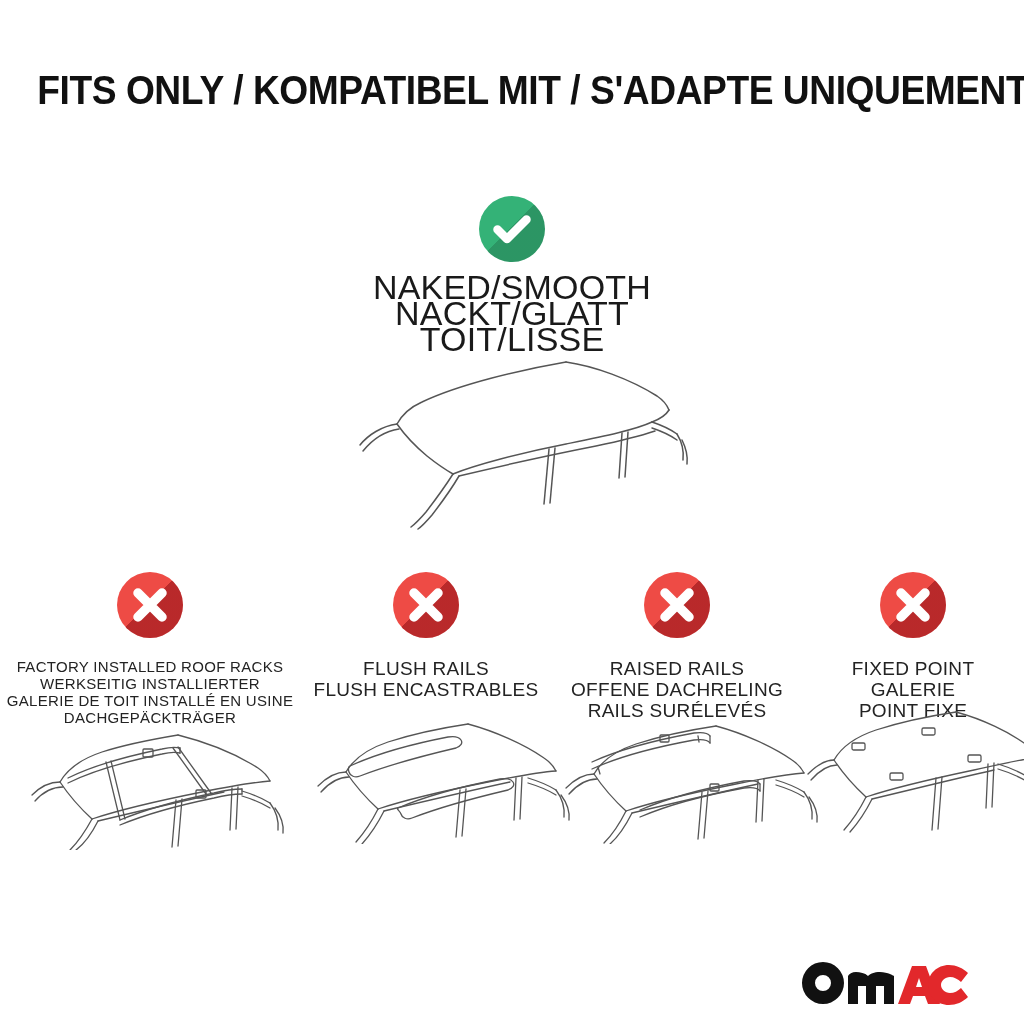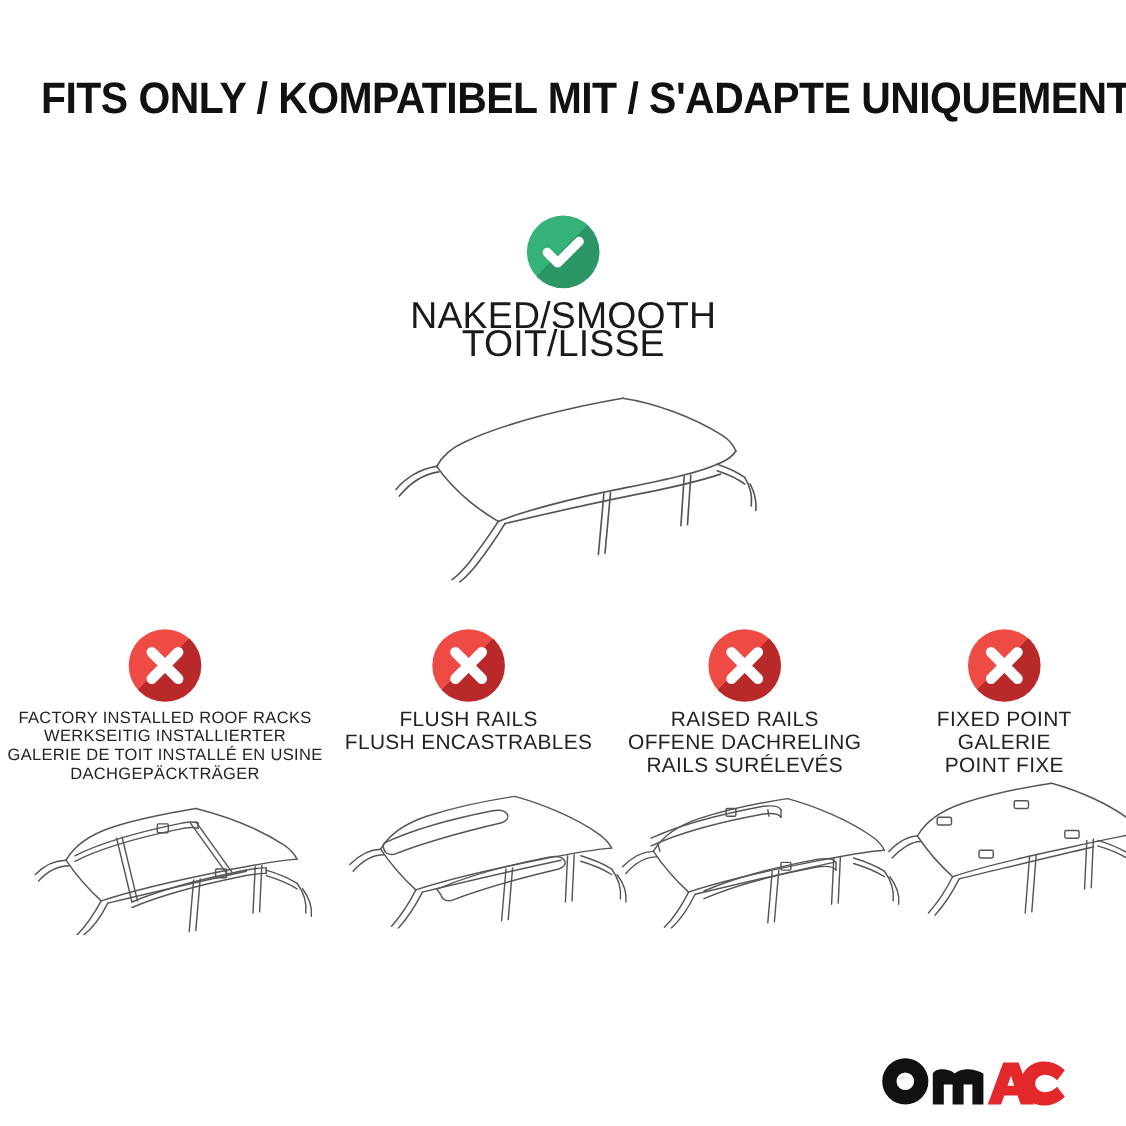--- a/index.html
+++ b/index.html
@@ -87,21 +87,21 @@
     align-items: flex-start;
   }
   .card { position: relative; }
   .card-1 { width: 300px; }
   .card-2 { width: 252px; }
   .card-3 { width: 250px; }
   .card-4 { width: 222px; }
 
   .card-badge-wrap { text-align: center; }
   .card-label {
-    margin-top: 6px;
+    margin-top: 20px;
     text-align: center;
     color: #232323;
     letter-spacing: 0.3px;
   }
   .card-1 .card-label { font-size: 15px; line-height: 17px; }
   .card-2 .card-label,
   .card-3 .card-label,
   .card-4 .card-label { font-size: 19px; line-height: 21px; }
   .card-label .ln { display: block; white-space: nowrap; }
 
@@ -135,20 +135,21 @@
 
     <div class="badge ok">
       <div class="shadow"></div>
       <svg viewBox="0 0 66 66" width="66" height="66" aria-hidden="true">
         <path d="M18.5 33.5 L28 43 L47.5 23.5" fill="none" stroke="#ffffff" stroke-width="8.5" stroke-linecap="round" stroke-linejoin="round"></path>
       </svg>
     </div>
 
     <div class="primary-label">
       <span class="ln">NAKED/SMOOTH</span>
+      <span class="ln">NACKT/GLATT</span>
       <span class="ln">TOIT/LISSE</span>
     </div>
   </div>
 
   <div class="roof-main">
     <svg viewBox="0 0 372 178" aria-hidden="true">
       <g fill="none" stroke="#555555" stroke-width="1.5" stroke-linecap="round" stroke-linejoin="round">
 
         <path d="M67 72 C73 61 83 54 92 50 C130 32 190 18 236 10"></path>
         <path d="M236 10 C264 14 300 27 327 44 C333 48 337 53 339 58"></path>

